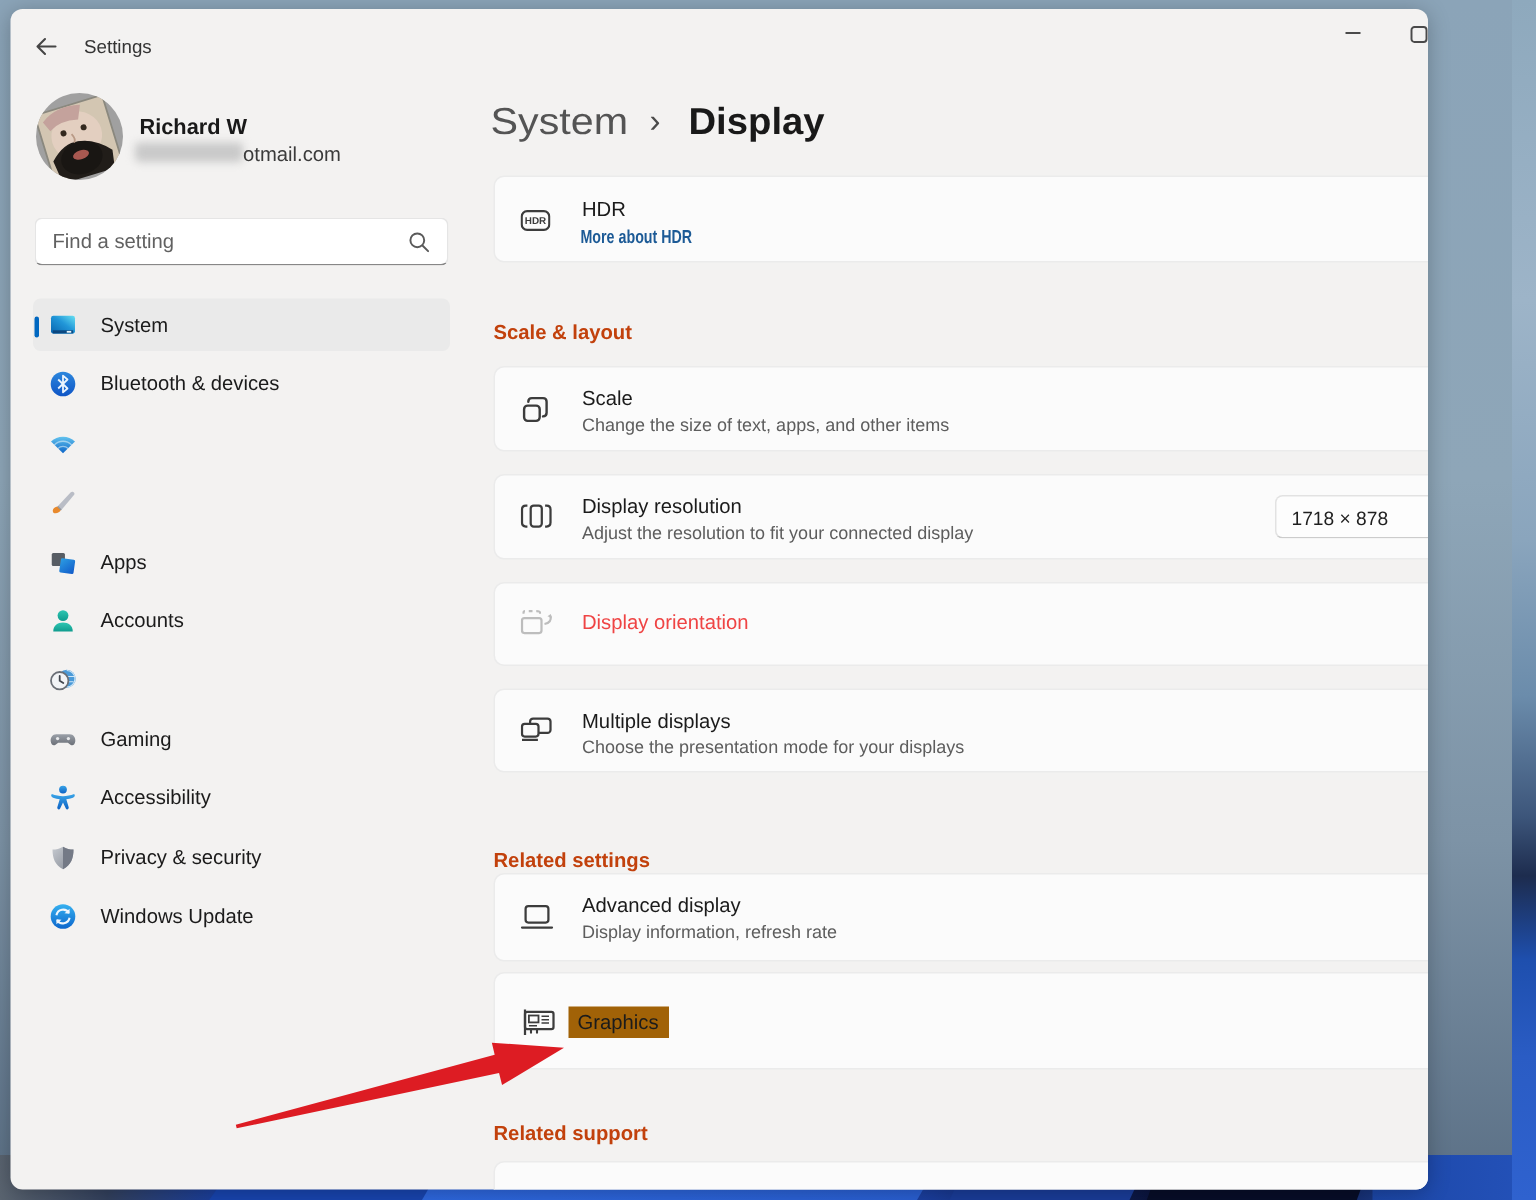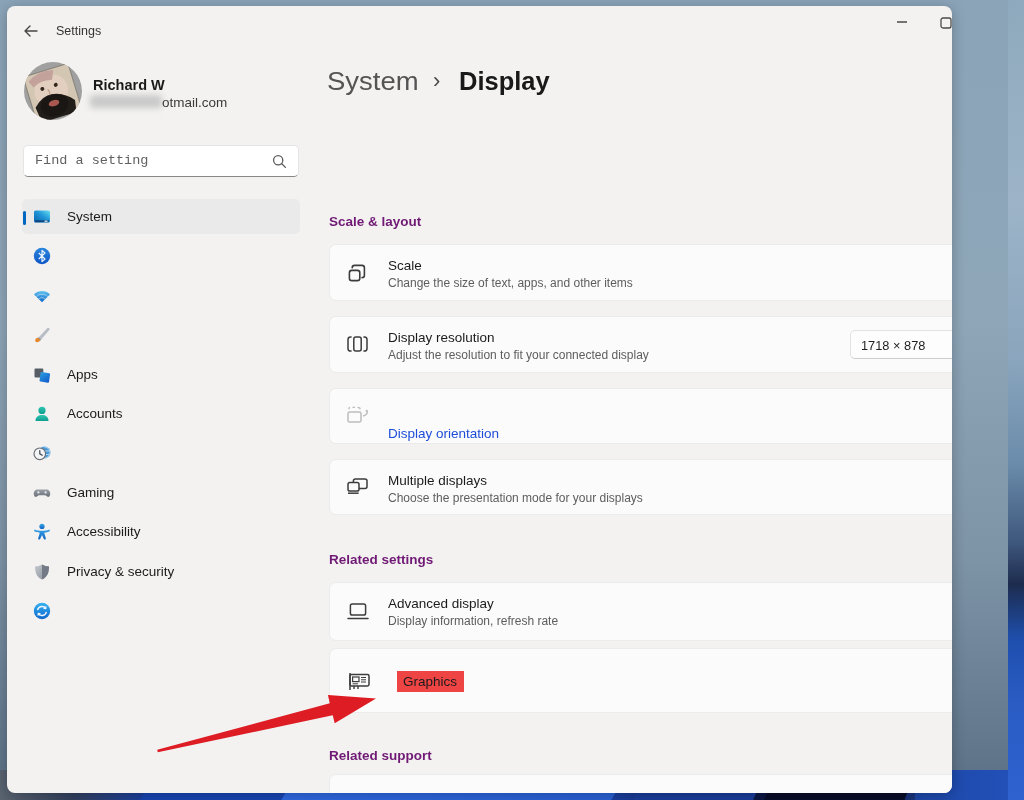--- a/index.html
+++ b/index.html
@@ -20,27 +20,27 @@
   .caption { position:absolute; color:#454545; }
 
   
   #settingsTitle { position:absolute; left:49px; top:18px; font-size:12.5px; color:#343434; }
   .navtext { position:absolute; left:60px; font-size:13.5px; color:#1b1b1b; line-height:36px; }
   .navicon { position:absolute; left:26px; width:18px; height:18px; }
   #navsel { position:absolute; left:15px; top:192.5px; width:278px; height:35px; background:#eaeaea; border-radius:5px; }
   #navselbar { position:absolute; left:16px; top:205px; width:3px; height:14px; background:#0067c0; border-radius:2px; }
   #searchbox { position:absolute; left:16px; top:139px; width:276px; height:32px; background:#ffffff;
      border:1px solid #e5e5e5; border-bottom:1px solid #878787; border-radius:5px; }
-  #searchbox span { position:absolute; left:11px; top:7px; font-size:13.5px; color:#616161;font-family:Liberation Mono, monospace; }
+  #searchbox span { position:absolute; left:11px; top:7px; font-size:13.5px; color:#616161; }
 
   
   .card { position:absolute; left:322px; width:662px; background:#fbfbfb; border:1px solid #ebebeb; border-radius:7px; }
   .cardtitle { position:absolute; left:58px; font-size:13.5px; color:#1b1b1b; }
   .carddesc { position:absolute; left:58px; font-size:12px; color:#5d5d5d; }
-  .seched { position:absolute; left:322px; font-size:13.5px; font-weight:bold; color:#701a75; }
+  .seched { position:absolute; left:322px; font-size:13.5px; font-weight:bold; color:#c2410c; }
   .chev { position:absolute; left:632px; width:12px; height:12px; }
   .cardicon { position:absolute; left:17px; width:22px; height:22px; }
   .drop { position:absolute; background:#fdfdfd; border:1px solid #e2e2e2; border-bottom-color:#cccccc; border-radius:5px;
      font-size:12.8px; color:#1f1f1f; }
   .drop span { position:absolute; left:10px; }
 </style>
 </head>
 <body>
 <div id="desktop">
   <div id="wallbottom">
@@ -98,25 +98,27 @@
       <svg style="position:absolute;right:11px;top:8px" width="15" height="15" viewBox="0 0 15 15">
         <circle cx="6.2" cy="6.2" r="4.6" stroke="#5a5a5a" stroke-width="1.3" fill="none"></circle>
         <path d="M9.8 9.8 L13.4 13.4" stroke="#5a5a5a" stroke-width="1.3" stroke-linecap="round"></path>
       </svg>
     </div>
 
     <div id="navsel"></div>
     <div id="navselbar"></div>
 
     <div class="navtext" style="top:193px">System</div>
+    <div class="navtext" style="top:232.4px">Bluetooth &amp; devices</div>
     <div class="navtext" style="top:350.6px">Apps</div>
     <div class="navtext" style="top:390px">Accounts</div>
     <div class="navtext" style="top:468.8px">Gaming</div>
     <div class="navtext" style="top:508.2px">Accessibility</div>
     <div class="navtext" style="top:547.6px">Privacy &amp; security</div>
+    <div class="navtext" style="top:587px">Windows Update</div>
 
     <svg class="navicon" style="top:202px" viewBox="0 0 18 18">
       <defs>
           <linearGradient id="gsys" x1="0" y1="1" x2="1" y2="0">
         <stop offset="0" stop-color="#0864ae"></stop>
             <stop offset=".55" stop-color="#2196d8"></stop>
             <stop offset="1" stop-color="#67e0f2"></stop>
           </linearGradient>
         </defs>
       <rect x="1" y="2.5" width="16" height="12" rx="1.6" fill="url(#gsys)"></rect>
@@ -216,20 +218,31 @@
       <path d="M4.6 8.2 A4.6 4.6 0 0 1 13 6.6" stroke="#eef6fd" stroke-width="1.4" fill="none"></path>
       <path d="M13.4 3.8 L13.3 7.2 L10 6.9 Z" fill="#eef6fd"></path>
       <path d="M13.4 9.8 A4.6 4.6 0 0 1 5 11.4" stroke="#eef6fd" stroke-width="1.4" fill="none"></path>
       <path d="M4.6 14.2 L4.7 10.8 L8 11.1 Z" fill="#eef6fd"></path>
     </svg>
 
     <div style="position:absolute;left:320px;top:61px;font-size:25px;color:#545454;transform:scaleX(1.10);transform-origin:0 0">System</div>
     <div style="position:absolute;left:426px;top:62px;font-size:22px;color:#4a4a4a">›</div>
     <div style="position:absolute;left:452px;top:61px;font-size:25px;font-weight:bold;color:#191919;transform:scaleX(1.02);transform-origin:0 0">Display</div>
 
+    <div class="card" style="top:111px;height:58px">
+      <svg class="cardicon" style="left:17px;top:22px;width:20px;height:14px" viewBox="0 0 20 14">
+        <rect x="0.8" y="0.8" width="18.4" height="12.4" rx="3.6" stroke="#3c3c3c" stroke-width="1.5" fill="none"></rect>
+        <text x="10" y="9.6" font-size="6.6" font-weight="bold" fill="#3c3c3c" text-anchor="middle" font-family="Liberation Sans">HDR</text>
+      </svg>
+      <div class="cardtitle" style="top:14px">HDR</div>
+      <div style="position:absolute;left:57px;top:32.5px;font-size:12.5px;font-weight:bold;color:#1c5a96;transform:scaleX(0.76);transform-origin:0 0">More about HDR</div>
+      <svg class="chev" style="top:22px" viewBox="0 0 12 12">
+          <path d="M3.5 1 L8.5 6 L3.5 11" stroke="#454545" stroke-width="1.5" fill="none" stroke-linecap="round" stroke-linejoin="round"></path>
+        </svg>
+    </div>
 
     <div class="seched" style="top:208px">Scale &amp; layout</div>
 
     <div class="card" style="top:238px;height:57px">
       <svg class="cardicon" style="left:17px;top:18px;width:20px;height:20px" viewBox="0 0 20 20">
         <path d="M5.2 4.8 Q5.2 2.4 7.6 2.4 H15 Q17.4 2.4 17.4 4.8 V12.2 Q17.4 14.6 15 14.6" stroke="#3c3c3c" stroke-width="1.6" fill="none" stroke-linecap="round"></path>
         <rect x="2.4" y="7.4" width="10.4" height="10.2" rx="2.4" stroke="#3c3c3c" stroke-width="1.6" fill="#fbfbfb"></rect>
       </svg>
       <div class="cardtitle" style="top:13px">Scale</div>
       <div class="carddesc" style="top:31px">Change the size of text, apps, and other items</div>
@@ -254,37 +267,37 @@
       </div>
     </div>
 
     <div class="card" style="top:382px;height:56px">
       <svg class="cardicon" style="left:17px;top:17px;width:22px;height:18px" viewBox="0 0 22 18">
         <rect x="1" y="6" width="13" height="10" rx="1.6" stroke="#bdbdbd" stroke-width="1.5" fill="none"></rect>
         <path d="M2 3.2 V2.4 Q2 1.4 3 1.4 M5.5 1.4 H8 M10.5 1.4 Q13 1.4 13 2.4 V3.2" stroke="#bdbdbd" stroke-width="1.4" fill="none"></path>
         <path d="M16 10 Q21 9 20 4.6" stroke="#bdbdbd" stroke-width="1.5" fill="none"></path>
         <path d="M18 4.8 L20.2 3.4 L21 6.2 Z" fill="#bdbdbd"></path>
       </svg>
-      <div class="cardtitle" style="top:37px;color:#1d4ed8">Display orientation</div>
+      <div class="cardtitle" style="top:18px;color:#ef4444">Display orientation</div>
     </div>
 
     <div class="card" style="top:453px;height:56px">
       <svg class="cardicon" style="left:17px;top:18px;width:21px;height:16px" viewBox="0 0 21 16">
         <rect x="6.4" y="1" width="13.6" height="9.6" rx="2" stroke="#3c3c3c" stroke-width="1.5" fill="none"></rect>
         <rect x="1" y="4.6" width="11" height="8.4" rx="1.8" stroke="#3c3c3c" stroke-width="1.5" fill="#fbfbfb"></rect>
         <path d="M1 15.2 H11.6" stroke="#3c3c3c" stroke-width="1.5"></path>
       </svg>
       <div class="cardtitle" style="top:13px">Multiple displays</div>
       <div class="carddesc" style="top:31px">Choose the presentation mode for your displays</div>
       <svg class="chev" style="top:20px;left:629px;width:15px;height:10px" viewBox="0 0 13 9">
           <path d="M1.5 1.5 L6.5 6.8 L11.5 1.5" stroke="#454545" stroke-width="1.5" fill="none" stroke-linecap="round" stroke-linejoin="round"></path>
         </svg>
     </div>
 
-    <div class="seched" style="top:546px">Related settings</div>
+    <div class="seched" style="top:560px">Related settings</div>
 
     <div class="card" style="top:576px;height:59px">
       <svg class="cardicon" style="left:17px;top:20px;width:22px;height:17px" viewBox="0 0 22 17">
         <rect x="3.4" y="1" width="15.2" height="11" rx="1.8" stroke="#3c3c3c" stroke-width="1.5" fill="none"></rect>
         <path d="M1 15.4 H21" stroke="#3c3c3c" stroke-width="1.5" stroke-linecap="round"></path>
       </svg>
       <div class="cardtitle" style="top:13px">Advanced display</div>
       <div class="carddesc" style="top:31px">Display information, refresh rate</div>
       <svg class="chev" style="top:22px" viewBox="0 0 12 12">
           <path d="M3.5 1 L8.5 6 L3.5 11" stroke="#454545" stroke-width="1.5" fill="none" stroke-linecap="round" stroke-linejoin="round"></path>
@@ -292,21 +305,21 @@
     </div>
 
     <div class="card" style="top:642px;height:65px">
       <svg class="cardicon" style="left:17px;top:23px;width:23px;height:19px" viewBox="0 0 23 19">
         <path d="M3 1 V18" stroke="#3c3c3c" stroke-width="1.5"></path>
         <rect x="3" y="2.6" width="19" height="11.4" rx="1.4" stroke="#3c3c3c" stroke-width="1.5" fill="none"></rect>
         <rect x="5.6" y="5" width="6.4" height="4.6" stroke="#3c3c3c" stroke-width="1.2" fill="none"></rect>
         <path d="M14 5.5 H19 M14 7.8 H19 M14 10 H19 M5.6 11.8 H11" stroke="#3c3c3c" stroke-width="1"></path>
         <path d="M7 14 V17 M11 14 V17" stroke="#3c3c3c" stroke-width="1.4"></path>
       </svg>
-      <div style="position:absolute;left:67px;top:22px;background:#ef4444;padding:2.5px 7px 3.5px 6px;font-size:13.5px;color:#1b1b1b">Graphics</div>
+      <div style="position:absolute;left:49px;top:22px;background:#a16207;padding:2.5px 7px 3.5px 6px;font-size:13.5px;color:#1b1b1b">Graphics</div>
       <div style="position:absolute;left:630px;top:18px;width:16px;height:27px;background:#f4ec0a"></div>
       <svg class="chev" style="left:632px;top:25.5px" viewBox="0 0 12 12">
           <path d="M3.5 1 L8.5 6 L3.5 11" stroke="#454500" stroke-width="1.5" fill="none" stroke-linecap="round" stroke-linejoin="round"></path>
         </svg>
     </div>
 
     <div class="seched" style="top:742px">Related support</div>
 
     <div class="card" style="top:767.5px;height:26px"></div>
 

